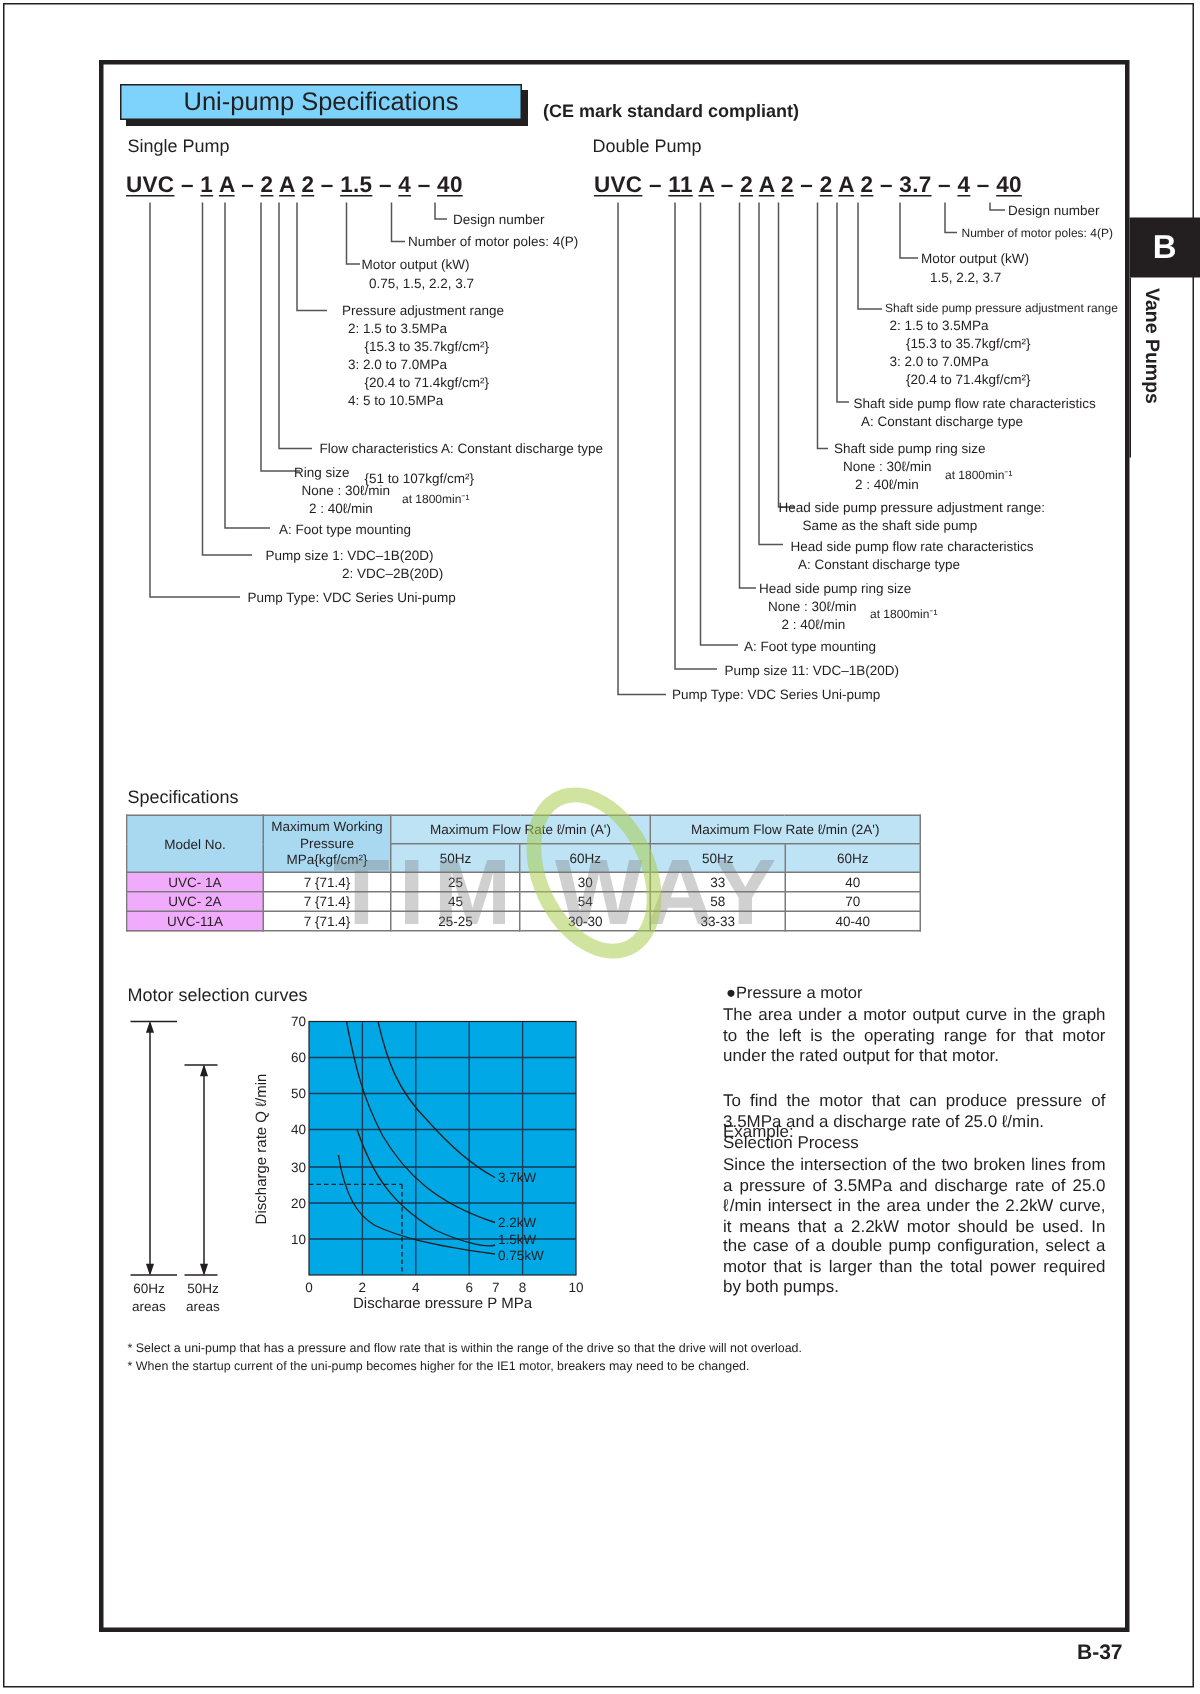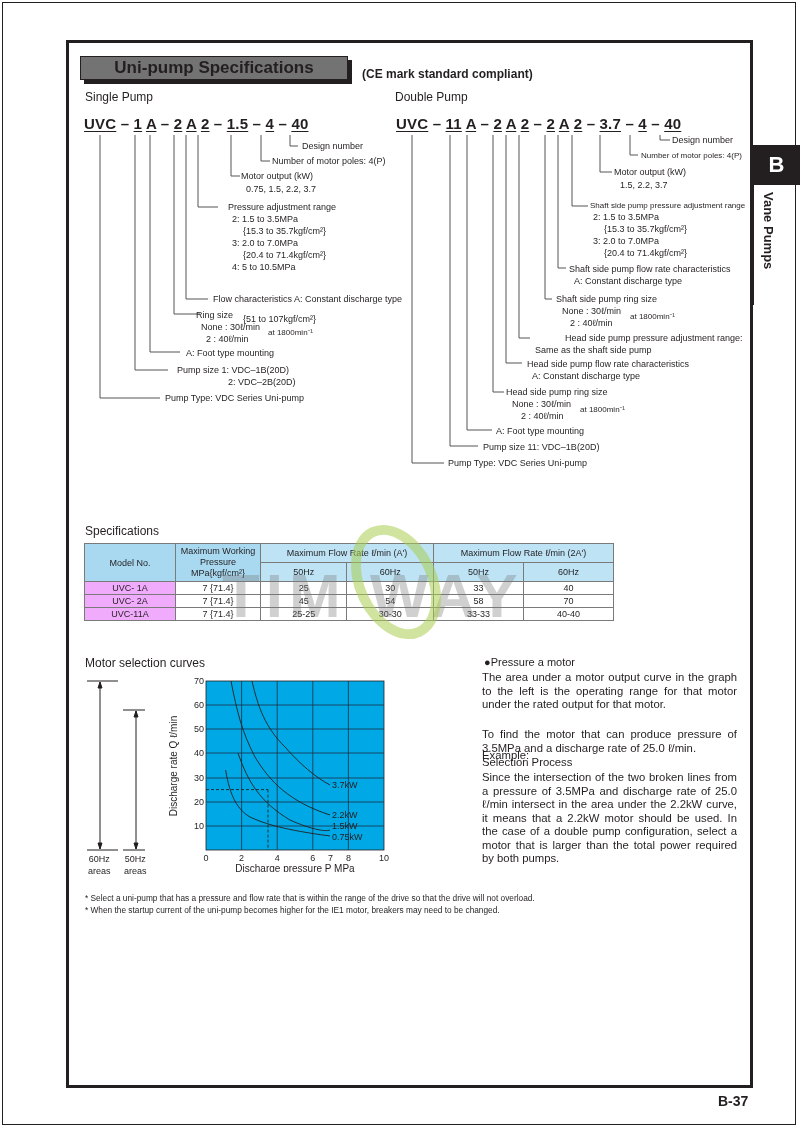--- a/index.html
+++ b/index.html
@@ -1,20 +1,20 @@
 <!DOCTYPE html>
 <html><head>
 <meta charset="utf-8">
 <style>
   html,body{margin:0;padding:0;background:#fff;}
   body{width:800px;height:1129px;position:relative;overflow:hidden;font-family:"Liberation Sans",sans-serif;color:#231f20;}
   .outer{position:absolute;left:2px;top:2px;width:794px;height:1123px;border:1px solid #231f20;box-sizing:border-box;}
   .frame{position:absolute;left:66px;top:40px;width:687px;height:1048px;border:3px solid #231f20;box-sizing:border-box;border-right-width:3px;}
   .abs{position:absolute;white-space:nowrap;}
-  .title-box{position:absolute;left:80px;top:56px;width:268px;height:24px;background:#737373;border:1px solid #231f20;box-shadow:4px 4px 0 #231f20;box-sizing:border-box;font-weight:bold;font-size:17px;text-align:center;line-height:22px;}
+  .title-box{position:absolute;left:80px;top:56px;width:268px;height:24px;background:#7dd3fc;border:1px solid #231f20;box-shadow:4px 4px 0 #231f20;box-sizing:border-box;font-weight:normal;font-size:17px;text-align:center;line-height:22px;}
   .ce{font-weight:bold;font-size:12px;}
   .sec{font-size:12px;}
   .code{font-weight:bold;font-size:15px;letter-spacing:0.2px;}
   .code span.u{text-decoration:underline;text-underline-offset:2px;}
   .lbl{font-size:9px;line-height:12.5px;}
   .lbls{font-size:8px;line-height:12px;}
   .tab-b{position:absolute;left:753px;top:145px;width:47px;height:40px;background:#231f20;color:#fff;font-weight:bold;font-size:22px;text-align:center;line-height:40px;}
   .tab-side{position:absolute;left:753px;top:185px;width:47px;height:120px;border-left:1px solid #231f20;}
   .tab-text{position:absolute;left:776px;top:192px;transform:rotate(90deg);transform-origin:left top;font-weight:bold;font-size:13px;white-space:nowrap;}
   table.spec{position:absolute;left:84px;top:543px;width:530px;border-collapse:collapse;font-size:9px;}
@@ -109,21 +109,21 @@
 <div class="abs lbl" style="left:593px;top:211px;">2: 1.5 to 3.5MPa</div>
 <div class="abs lbl" style="left:604px;top:223px;">{15.3 to 35.7kgf/cm²}</div>
 <div class="abs lbl" style="left:593px;top:235px;">3: 2.0 to 7.0MPa</div>
 <div class="abs lbl" style="left:604px;top:247px;">{20.4 to 71.4kgf/cm²}</div>
 <div class="abs lbl" style="left:569px;top:263px;">Shaft side pump flow rate characteristics</div>
 <div class="abs lbl" style="left:574px;top:275px;">A: Constant discharge type</div>
 <div class="abs lbl" style="left:556px;top:293px;">Shaft side pump ring size</div>
 <div class="abs lbl" style="left:562px;top:305px;">None : 30ℓ/min</div>
 <div class="abs lbl" style="left:570px;top:317px;">2     : 40ℓ/min</div>
 <div class="abs lbls" style="left:630px;top:311px;">at 1800min⁻¹</div>
-<div class="abs lbl" style="left:549px;top:332px;padding-left:16px;">Head side pump pressure adjustment range:</div>
+<div class="abs lbl" style="left:503px;top:332px;padding-left:16px;">Head side pump pressure adjustment range:</div>
 <div class="abs lbl" style="left:535px;top:344px;">Same as the shaft side pump</div>
 <div class="abs lbl" style="left:527px;top:358px;">Head side pump flow rate characteristics</div>
 <div class="abs lbl" style="left:532px;top:370px;">A: Constant discharge type</div>
 <div class="abs lbl" style="left:506px;top:386px;">Head side pump ring size</div>
 <div class="abs lbl" style="left:512px;top:398px;">None : 30ℓ/min</div>
 <div class="abs lbl" style="left:521px;top:410px;">2     : 40ℓ/min</div>
 <div class="abs lbls" style="left:580px;top:404px;">at 1800min⁻¹</div>
 <div class="abs lbl" style="left:496px;top:425px;">A: Foot type mounting</div>
 <div class="abs lbl" style="left:483px;top:441px;">Pump size  11: VDC–1B(20D)</div>
 <div class="abs lbl" style="left:448px;top:457px;">Pump Type: VDC Series Uni-pump</div>

